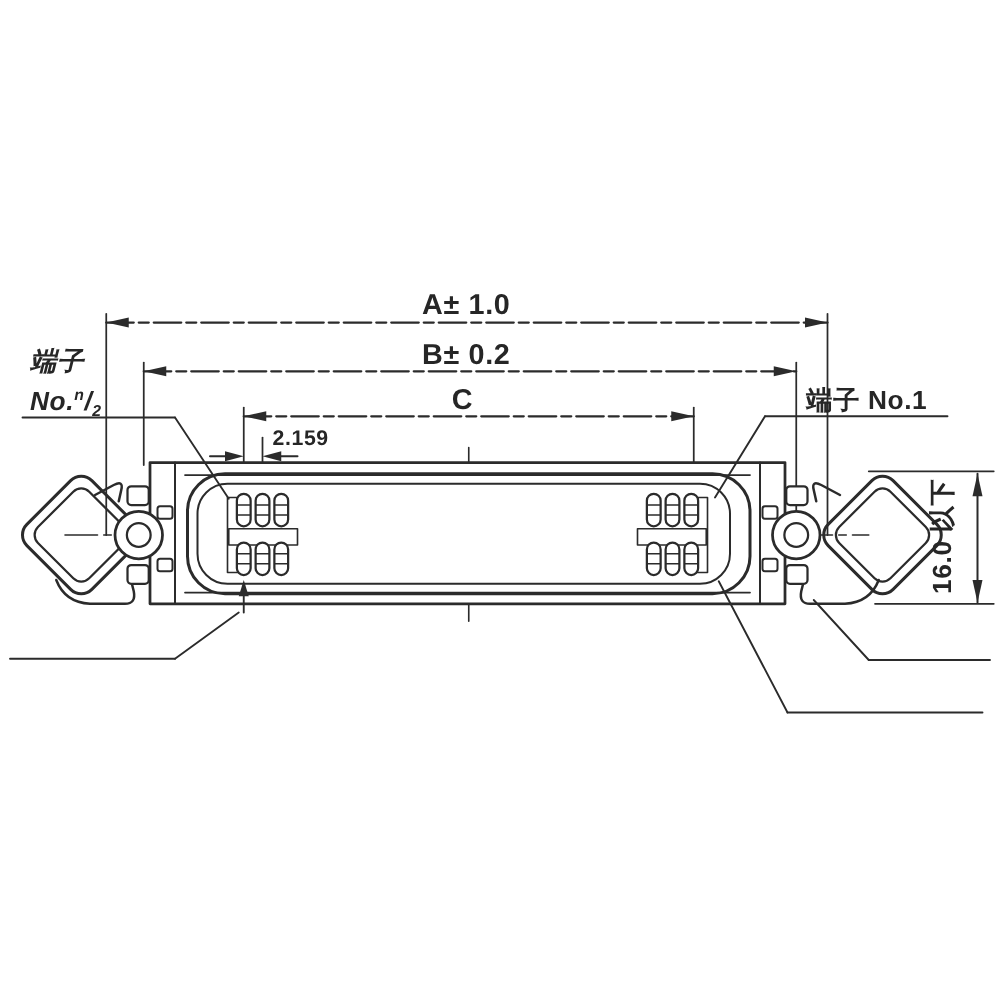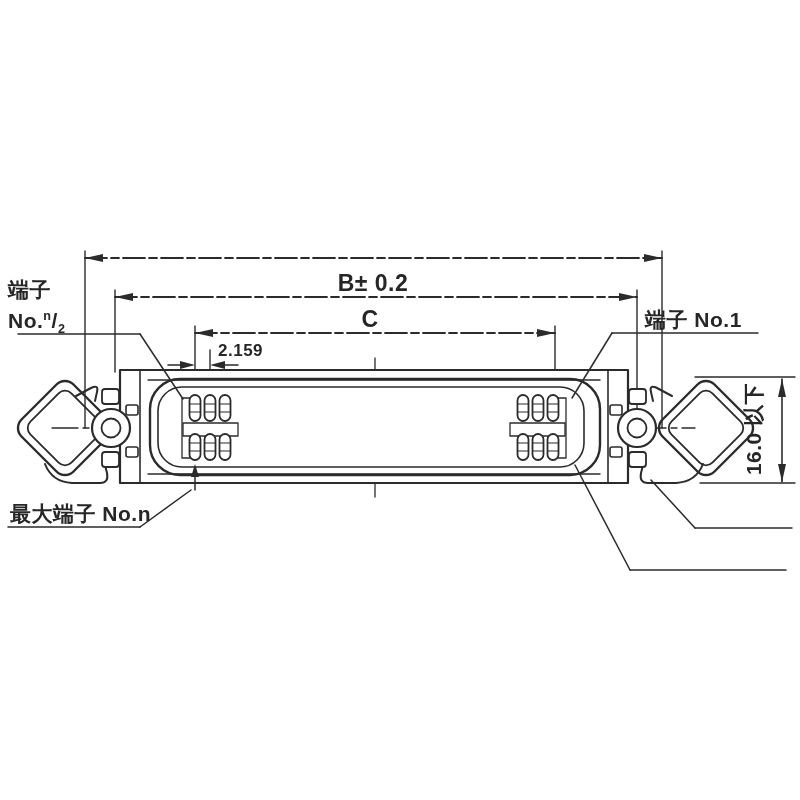--- a/index.html
+++ b/index.html
@@ -184,32 +184,32 @@
       <line x1="195" y1="490" x2="195" y2="470"></line>
       <polygon points="195,464 191,477 199,477" fill="#2b2b2b" stroke="none"></polygon>
 
       <line x1="630" y1="570" x2="786" y2="570"></line>
       <line x1="630" y1="570" x2="575" y2="465"></line>
       <line x1="695" y1="528" x2="792" y2="528"></line>
       <line x1="695" y1="528" x2="651" y2="480"></line>
     </g>
   </svg>
 
+  <div class="lbl dim" style="left:300px;top:230px;width:146px;">A± 1.0</div>
 
   <div class="lbl dim" style="left:300px;top:270px;width:146px;">B± 0.2</div>
 
   <div class="lbl dim" style="left:355px;top:306px;width:30px;">C</div>
 
   <div class="lbl" style="left:218px;top:341px;font-size:17px;">2.159</div>
 
-  <div class="lbl jp tl-two-line frac" style="left:8px;top:276px;">
+  <div class="lbl jp tl-two-line frac" style="left:24px;top:276px;font-style:italic;">
     <span>端子</span><br>
     <span>No.</span><sup>n</sup><span>/</span><sub>2</sub>
   </div>
 
   <div class="lbl jp" style="left:645px;top:306px;">端子 No.1</div>
 
-  <div class="lbl jp" style="left:10px;top:500px;">最大端子 No.n</div>
 
 
   <div class="lbl jp rot" style="left:754px;top:429px;">16.0 以下</div>
 
 </div>
 
 </body></html>

